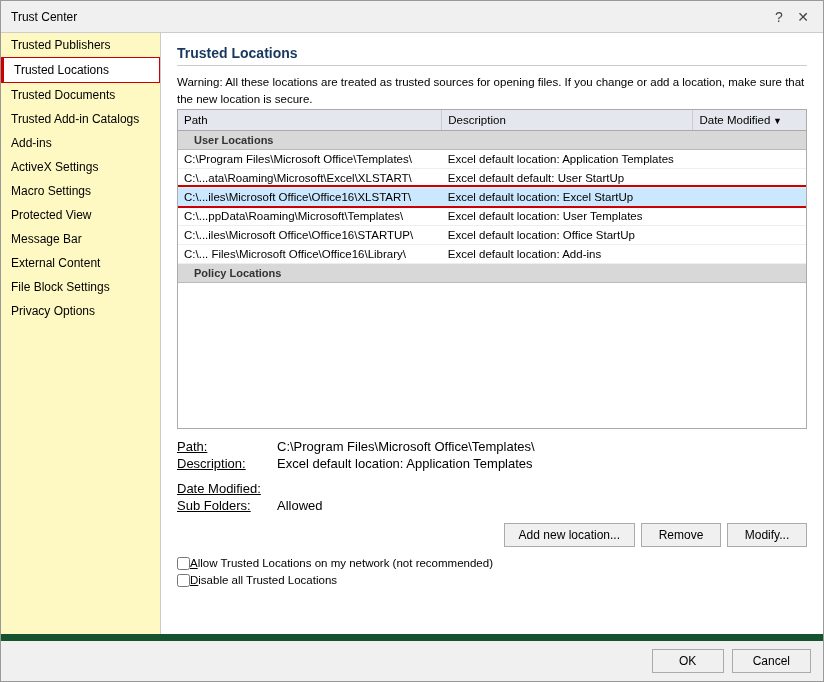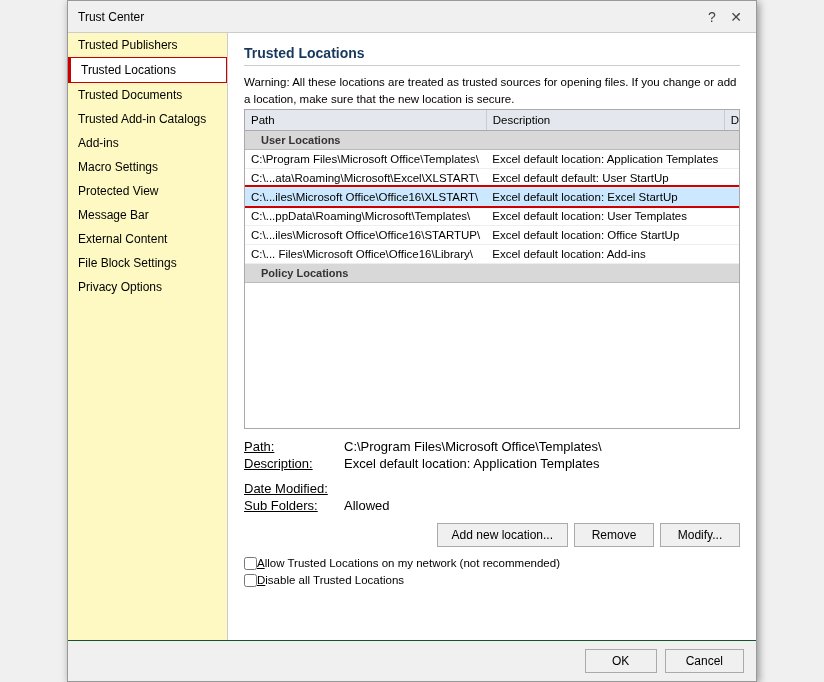--- a/index.html
+++ b/index.html
@@ -6,21 +6,21 @@
     body {
       font-family: 'Segoe UI', Tahoma, Geneva, Verdana, sans-serif;
       font-size: 12px;
       background: #f0f0f0;
       display: flex;
       align-items: center;
       justify-content: center;
       min-height: 100vh;
     }
     .dialog {
-      width: 690px;
+      width: 824px;
       height: 682px;
       background: #f0f0f0;
       border: 1px solid #999;
       box-shadow: 2px 2px 8px rgba(0,0,0,0.4);
       display: flex;
       flex-direction: column;
     }
     .title-bar {
       background: #f0f0f0;
       border-bottom: 1px solid #ccc;
@@ -191,21 +191,21 @@
       margin-bottom: 4px;
       font-size: 11.5px;
     }
     .checkbox-row input[type="checkbox"] {
       width: 13px;
       height: 13px;
     }
     .checkbox-label span.underline { text-decoration: underline; }
     .dialog-footer {
       background: #f0f0f0;
-      border-top: 1px solid #14532d;
+      border-top: 7px solid #14532d;
       padding: 8px 12px;
       display: flex;
       justify-content: flex-end;
       gap: 8px;
     }
     .footer-btn {
       padding: 4px 20px;
       font-size: 12px;
       background: #f0f0f0;
       border: 1px solid #aaa;
@@ -228,20 +228,21 @@
 
   <div class="dialog-body">
 
     <div class="sidebar">
 
     <div class="sidebar-item">Trusted Publishers</div>
         <div class="sidebar-item active">Trusted Locations</div>
         <div class="sidebar-item">Trusted Documents</div>
         <div class="sidebar-item">Trusted Add-in Catalogs</div>
         <div class="sidebar-item">Add-ins</div>
+        <div class="sidebar-item">ActiveX Settings</div>
         <div class="sidebar-item">Macro Settings</div>
         <div class="sidebar-item">Protected View</div>
         <div class="sidebar-item">Message Bar</div>
         <div class="sidebar-item">External Content</div>
         <div class="sidebar-item">File Block Settings</div>
         <div class="sidebar-item">Privacy Options</div>
       </div>
 
     <div class="content-area">
       <div class="content-title">Trusted Locations</div>

